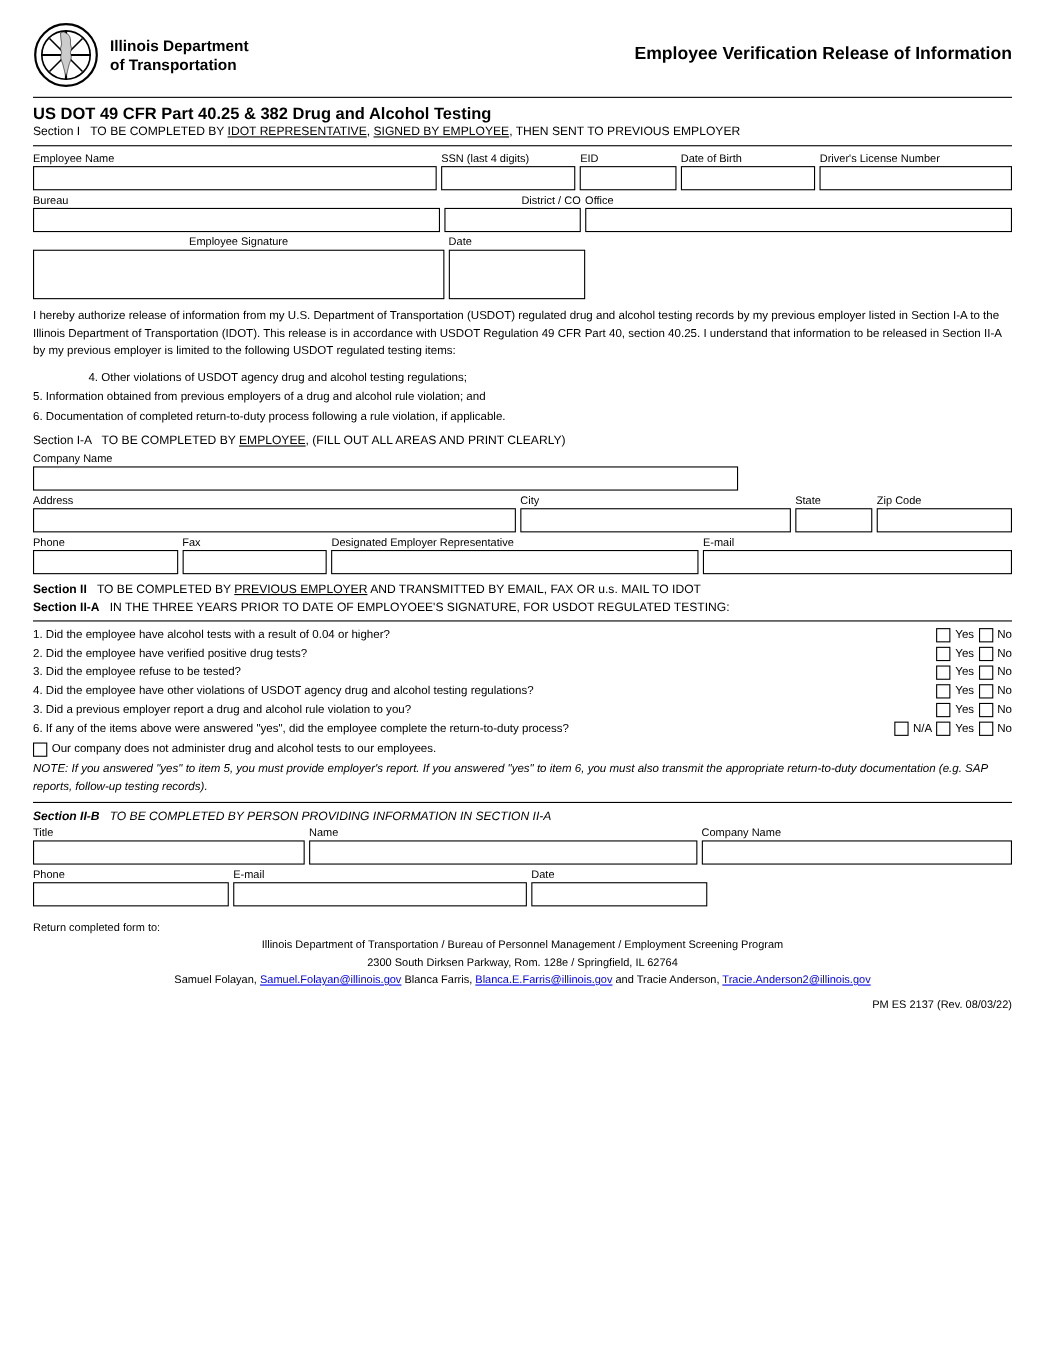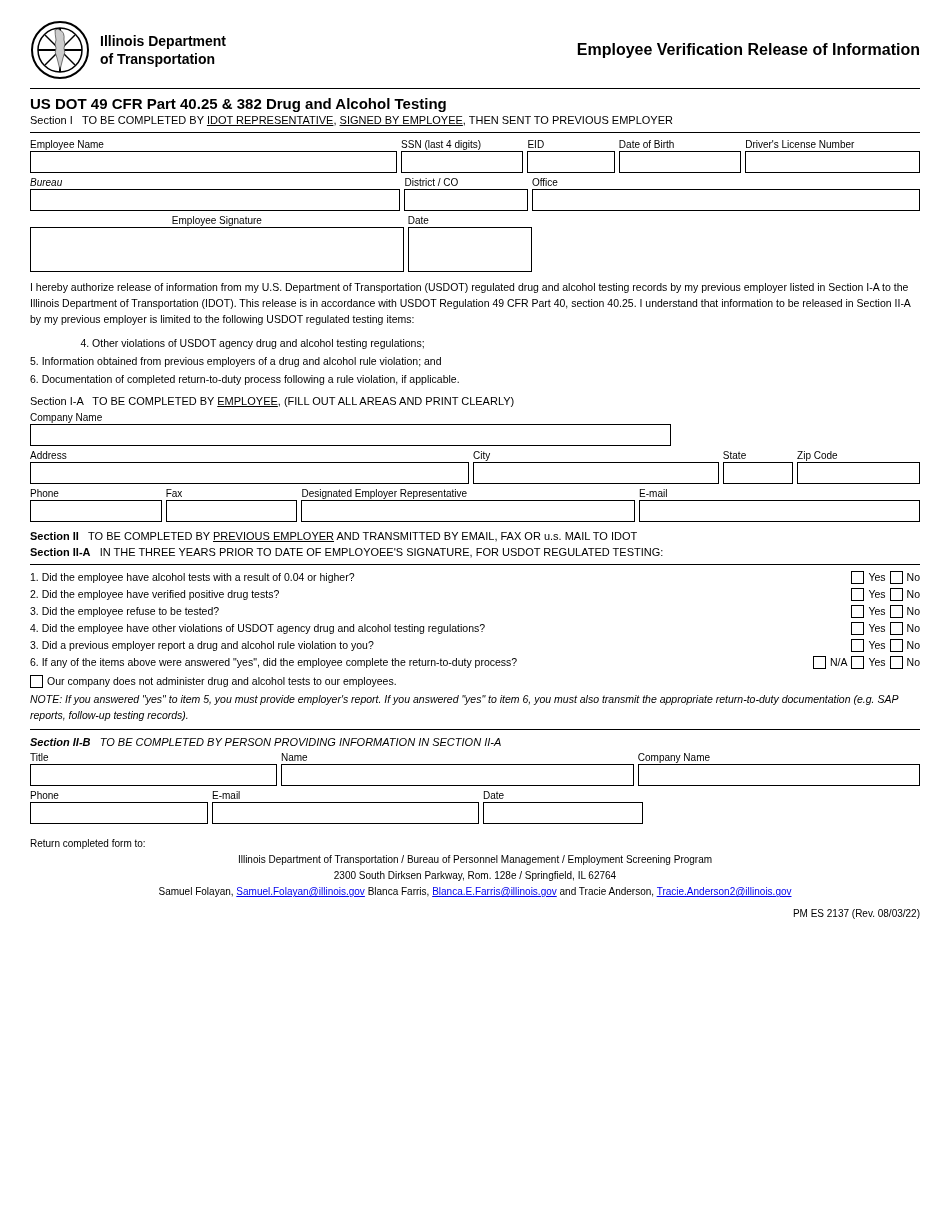--- a/index.html
+++ b/index.html
@@ -196,25 +196,25 @@
     <div class="field-label">Date of Birth</div>
     <div class="field-box full-width"></div>
   </div>
   <div class="field-group" style="width:20%;">
     <div class="field-label">Driver's License Number</div>
     <div class="field-box full-width"></div>
   </div>
 </div>
 
 <div class="field-row" style="margin-top:4px;">
-  <div class="field-group" style="width:42%;font-style:italic;">
+  <div class="field-group" style="width:42%;">
     <div class="field-label">Bureau</div>
     <div class="field-box full-width"></div>
   </div>
-  <div class="field-group" style="width:14%;">
+  <div class="field-group" style="width:14%;align-items:flex-end;">
     <div class="field-label">District / CO</div>
     <div class="field-box full-width"></div>
   </div>
   <div class="field-group" style="width:44%;">
     <div class="field-label">Office</div>
     <div class="field-box full-width"></div>
   </div>
 </div>
 
 <div class="field-row" style="margin-top:4px;">

